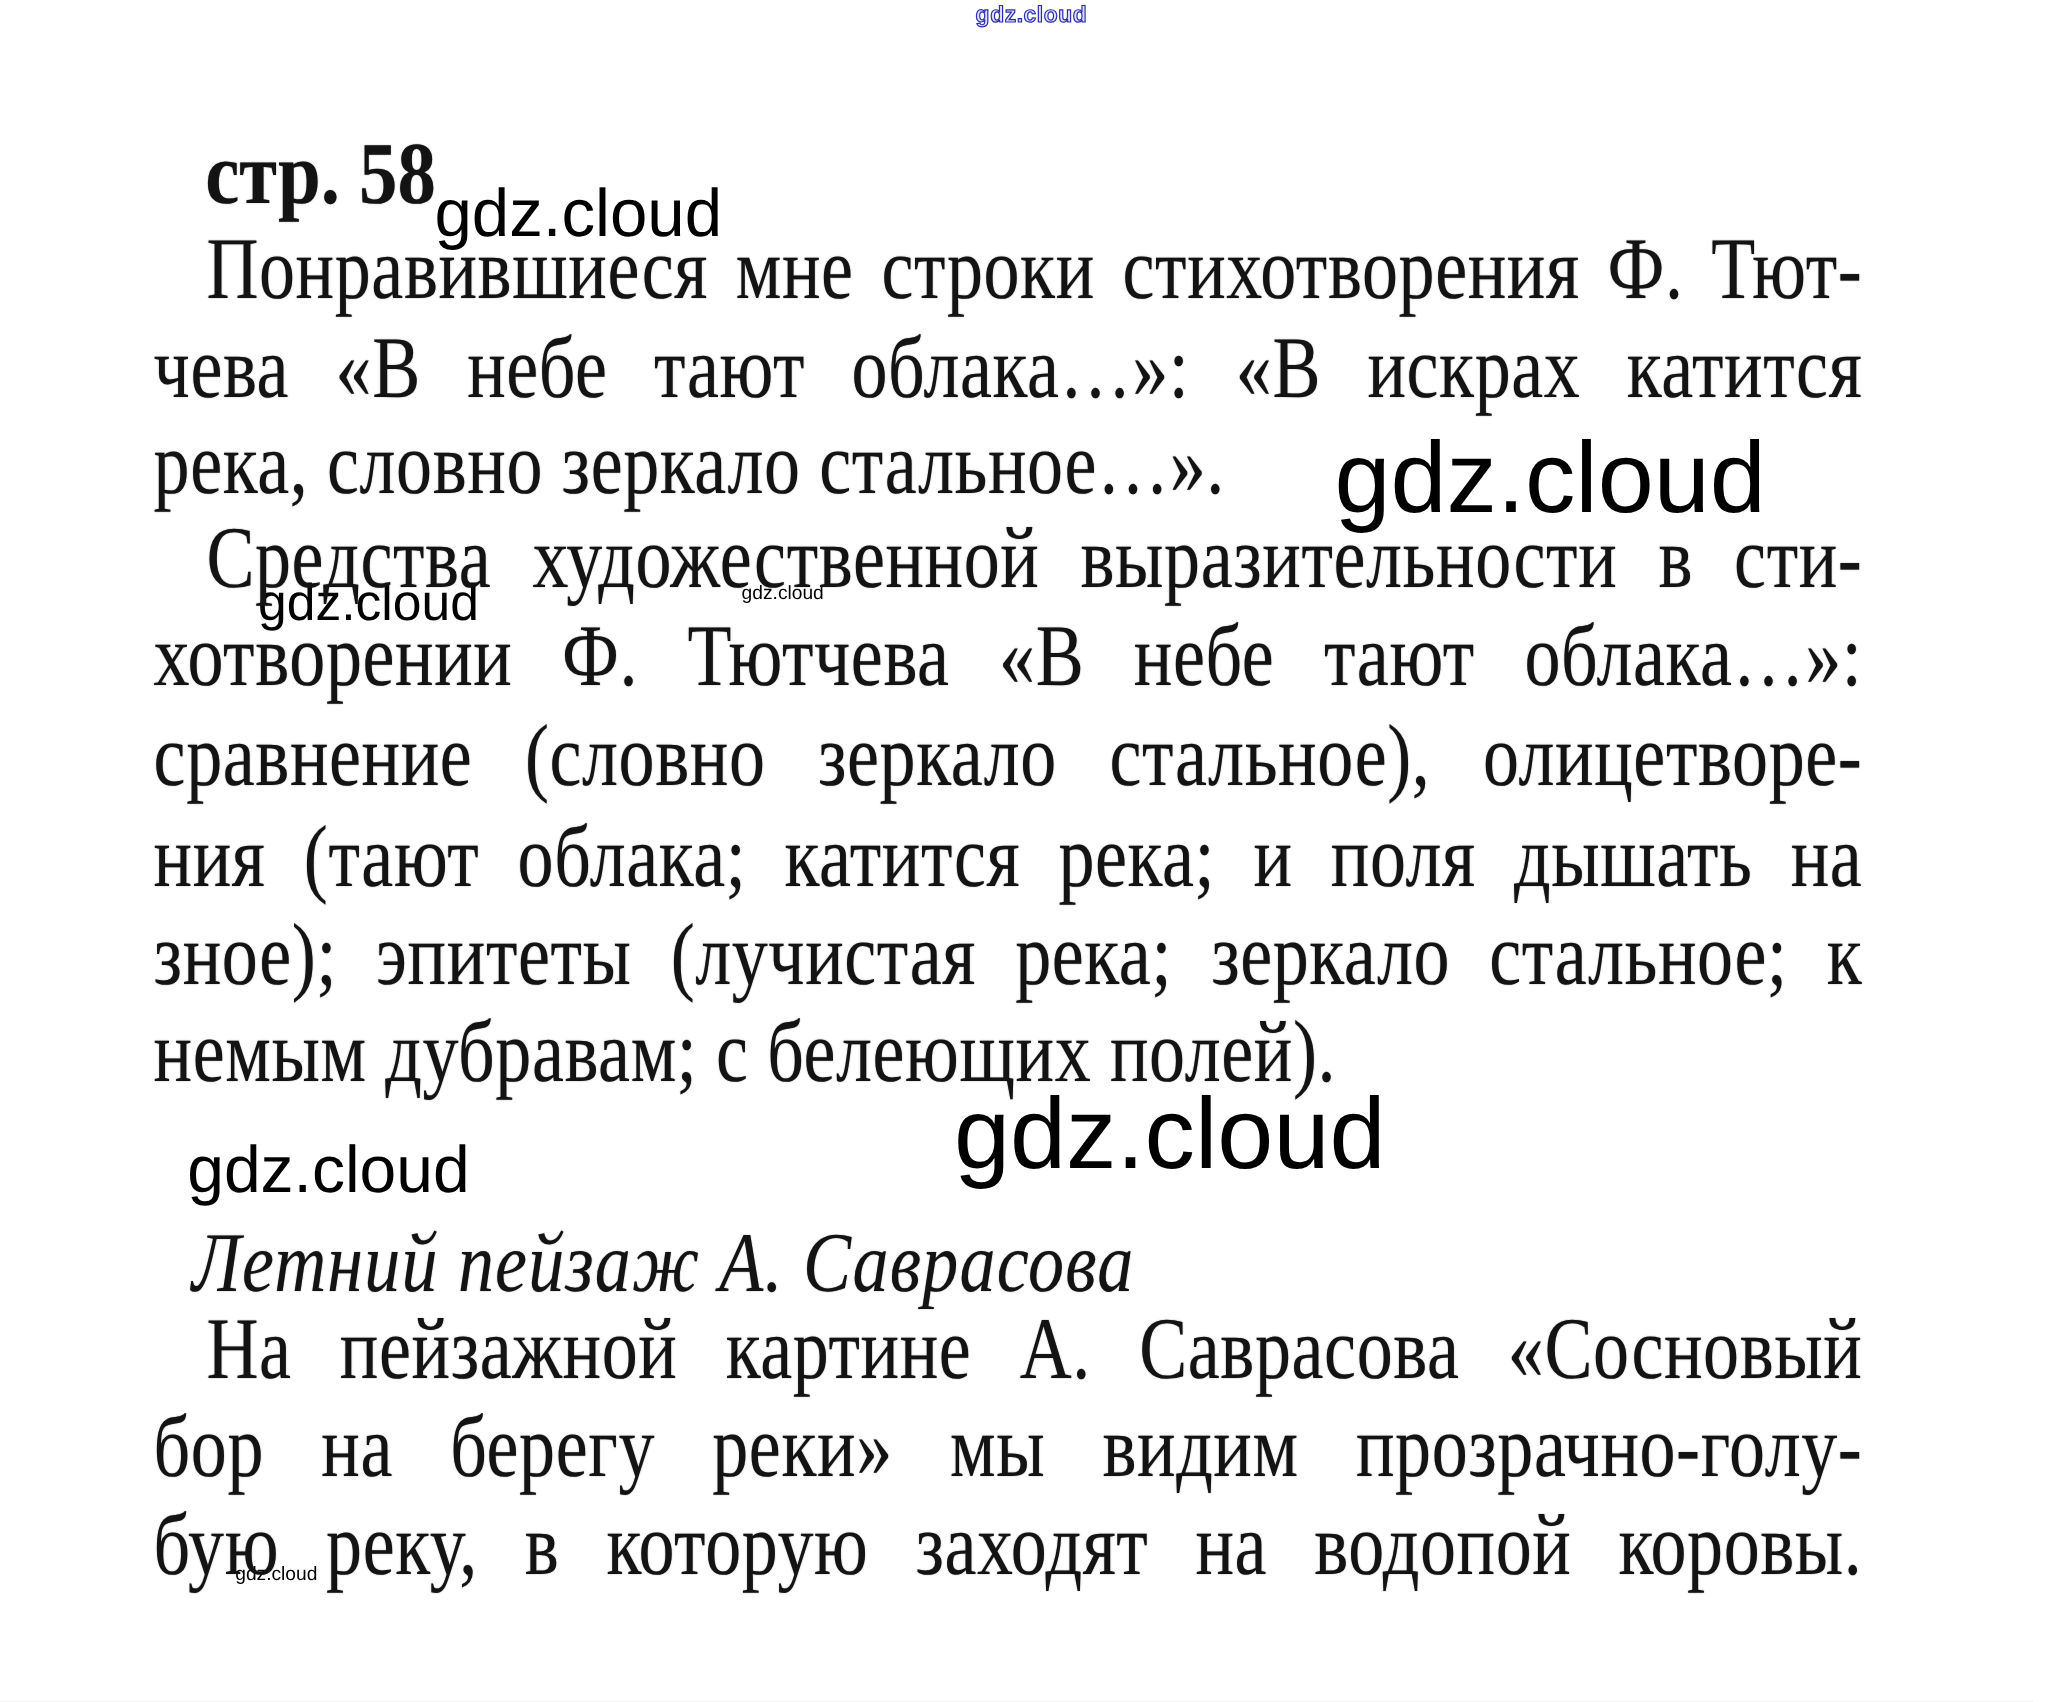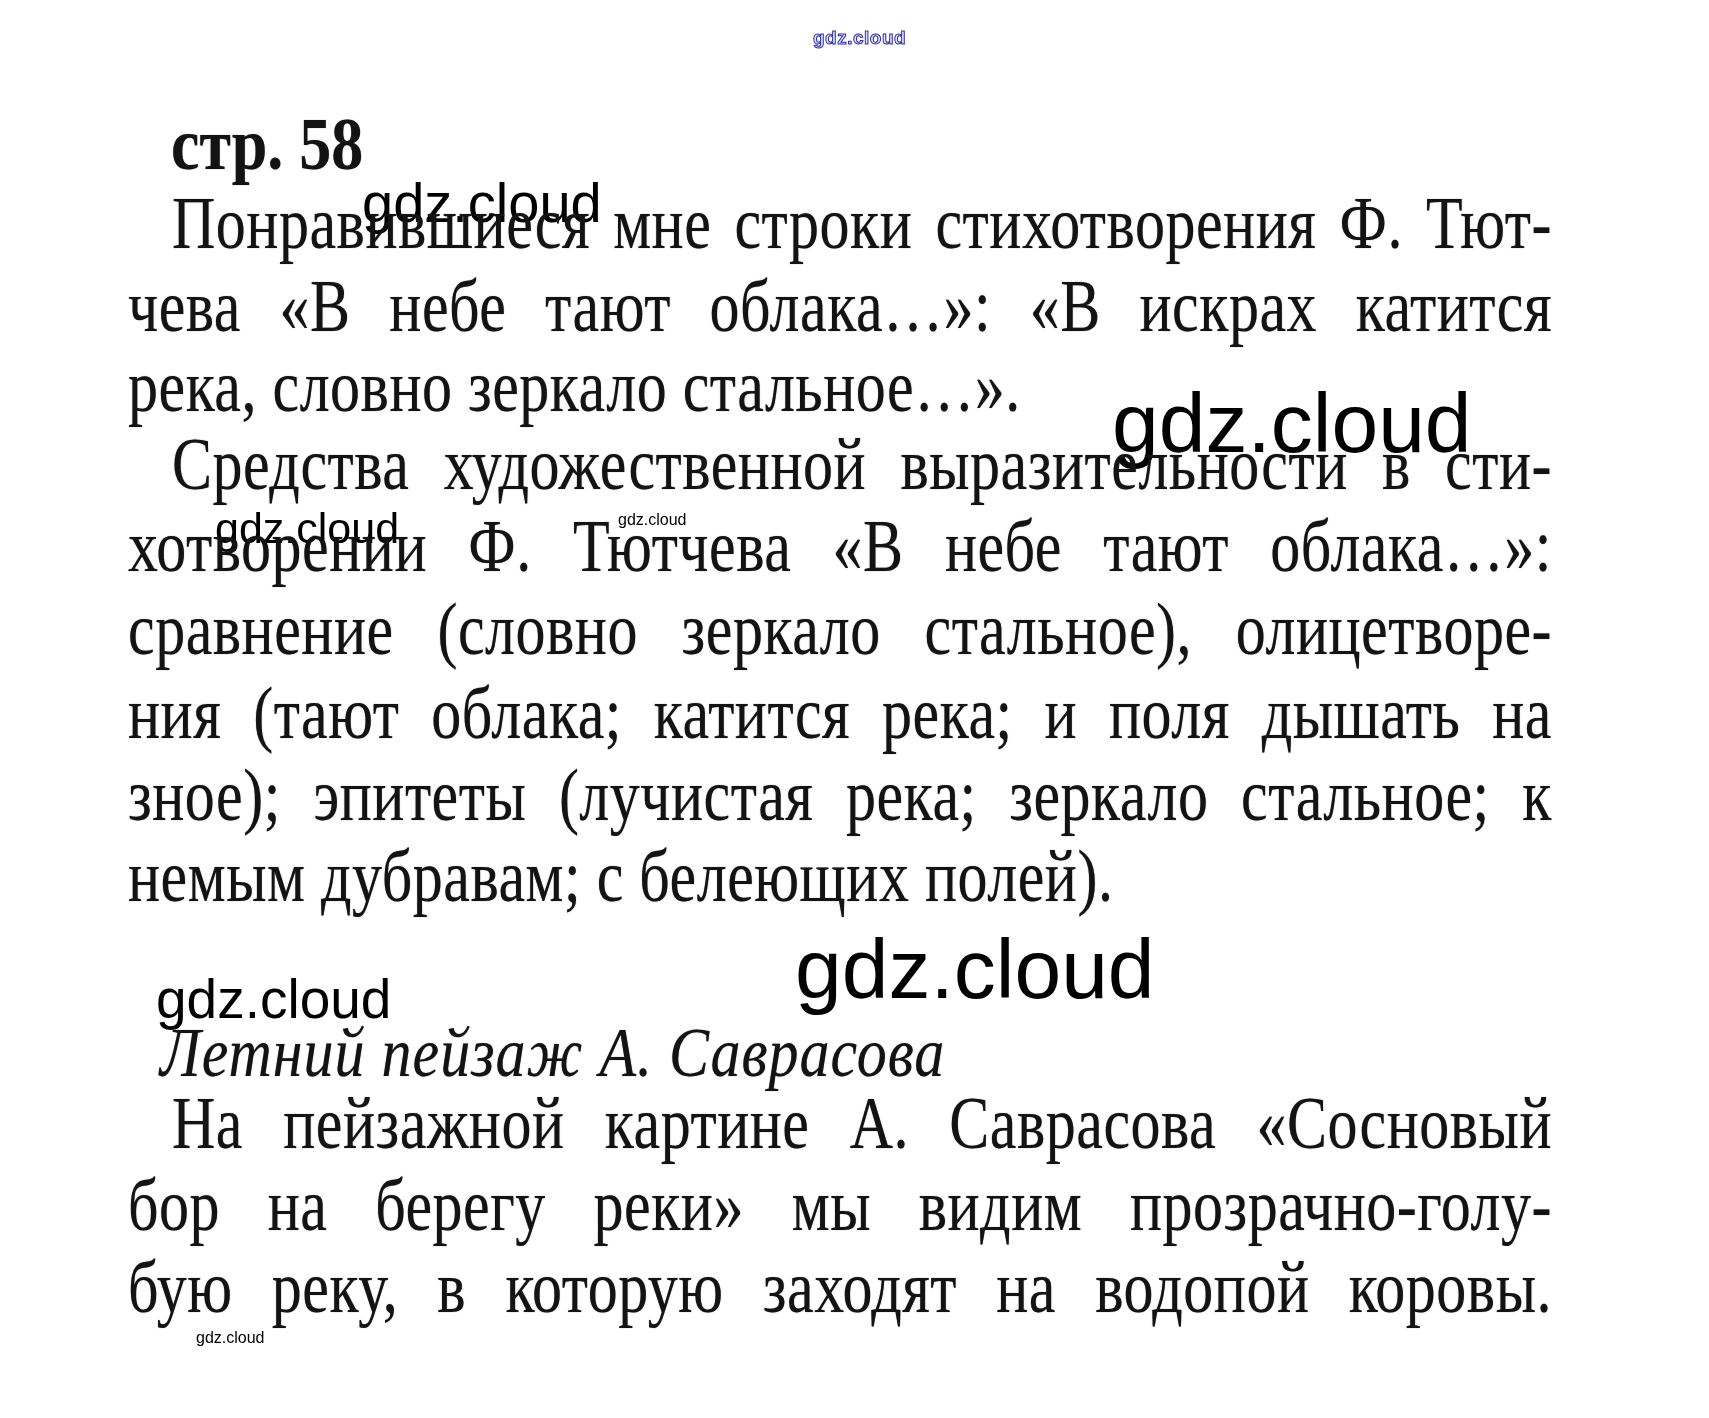--- a/index.html
+++ b/index.html
@@ -48,21 +48,20 @@
     white-space:nowrap;
     letter-spacing:1px;
   }
   
   .wm{
     position:absolute;
     font-family:"Liberation Sans", sans-serif;
     color:#000000;
     line-height:1;
     white-space:nowrap;
-    margin-top:25px;
   }
   .wm-top{
     left:813px; top:3px;
     font-size:19px; font-weight:bold;
     letter-spacing:.5px;
     color:transparent;
     -webkit-text-stroke:1px #2d2db4;
     text-shadow:0 0 0 rgba(45,45,180,.15);
   }
   .wm-a{ left:362px;  top:150px; font-size:56px; }

